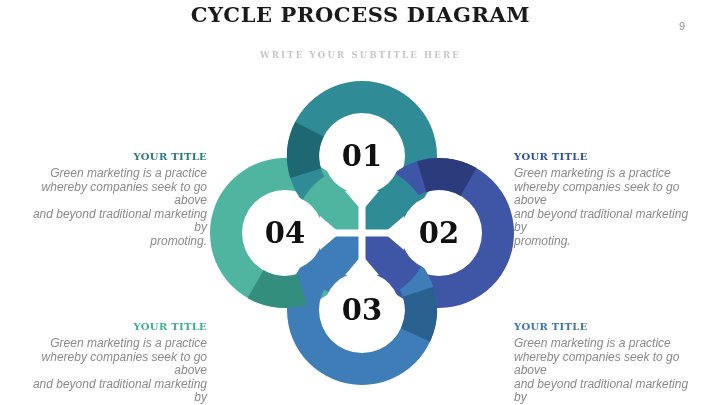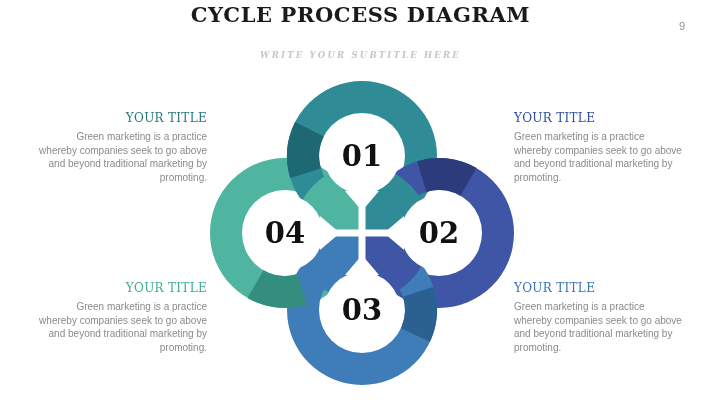--- a/index.html
+++ b/index.html
@@ -10,36 +10,38 @@
   .slide{position:absolute;inset:0;background:#fff}
 
   .main-title{
     position:absolute;top:2px;left:0;width:100%;text-align:center;
     font-family:"DejaVu Serif",serif;font-weight:bold;font-size:21px;
     letter-spacing:.6px;color:#1a1a1a;
   }
   .subtitle{
     position:absolute;top:50px;left:0;width:100%;text-align:center;
     font-family:"DejaVu Serif",serif;font-weight:bold;font-size:8.5px;
-    letter-spacing:2.2px;color:#c7c7c7;font-style:italic;
+    letter-spacing:2.2px;color:#c7c7c7;
   }
   .page-number{
     position:absolute;top:20px;right:36px;font-size:11px;color:#8f8f8f;
   }
 
   svg.diagram{position:absolute;left:0;top:0}
 
   .tb{position:absolute;width:185px}
   .tb-title{
-    font-family:"DejaVu Serif",serif;font-weight:normal;font-size:12px;
+    font-family:"DejaVu Serif",serif;font-weight:bold;font-size:10px;
     letter-spacing:.3px;
+    margin-top:40px;
   }
   .tb-body{
-    margin-top:5px;font-size:10px;line-height:13.5px;color:#8a8a8a;
+    margin-top:5px;font-size:12px;line-height:13.5px;color:#8a8a8a;
     white-space:pre-line;
+    font-style:italic;
   }
   .align-right{text-align:right}
   .align-left{text-align:left}
   #tb-tl{left:22px;top:111px}
   #tb-tr{left:514px;top:111px}
   #tb-bl{left:22px;top:281px}
   #tb-br{left:514px;top:281px}
 </style>
 </head>
 <body>

